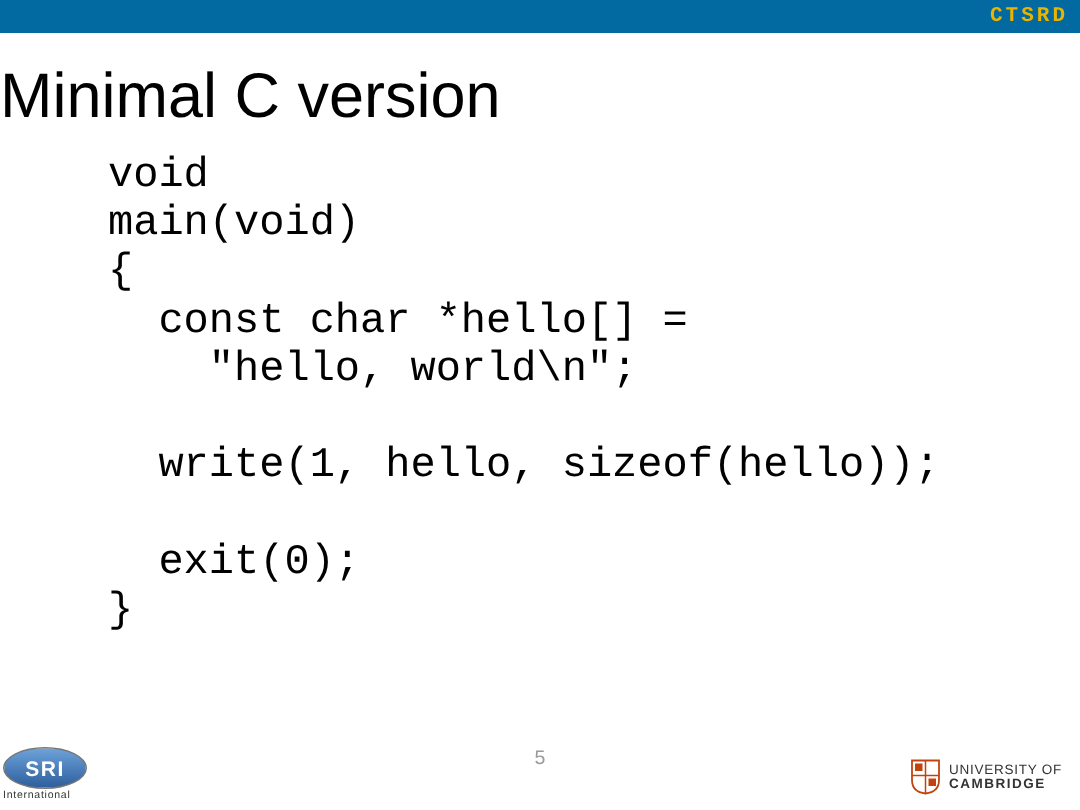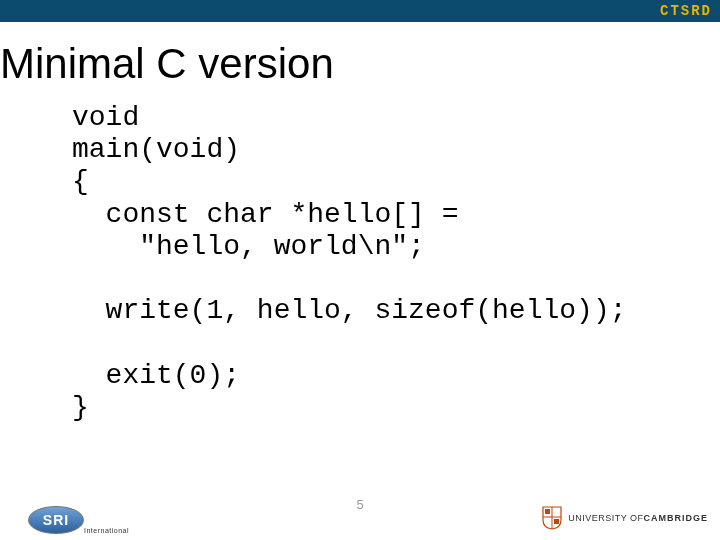--- a/index.html
+++ b/index.html
@@ -8,21 +8,21 @@
     width: 720px;
     height: 540px;
     background: #ffffff;
     font-family: Arial, Helvetica, sans-serif;
     overflow: hidden;
     position: relative;
   }
   .topbar {
     width: 100%;
     height: 22px;
-    background: #0c4a6e;
+    background: #0369a1;
     position: relative;
   }
   .topbar-label {
     position: absolute;
     right: 8px;
     top: 0;
     line-height: 22px;
     color: #e8b400;
     font-family: "Courier New", monospace;
     font-weight: bold;
@@ -56,25 +56,25 @@
   }
   .footer {
     position: absolute;
     left: 0;
     right: 0;
     bottom: 0;
     height: 46px;
   }
   .logo-sri {
     position: absolute;
-    left: 28px;
+    left: 2px;
     bottom: 6px;
     display: flex;
-    flex-direction: row;
-    align-items: flex-end;
+    flex-direction: column;
+    align-items: flex-start;
   }
   .sri-oval {
     width: 54px;
     height: 26px;
     border-radius: 50% / 50%;
     background: linear-gradient(#6ea2d8, #2d5f9e);
     border: 1px solid #777;
     display: flex;
     align-items: center;
     justify-content: center;
@@ -98,21 +98,21 @@
     gap: 6px;
   }
   .cam-shield {
     width: 20px;
     height: 24px;
     position: relative;
   }
   .cam-shield svg { display:block; }
   .cam-text {
     display: flex;
-    flex-direction: row;
+    flex-direction: column;
     line-height: 1;
     font-size: 9px;
     color: #333;
   }
   .cam-text .l1 { letter-spacing: 0.5px; }
   .cam-text .l2 { font-weight: bold; letter-spacing: 1px; }
 </style>
 </head>
 <body>
 

